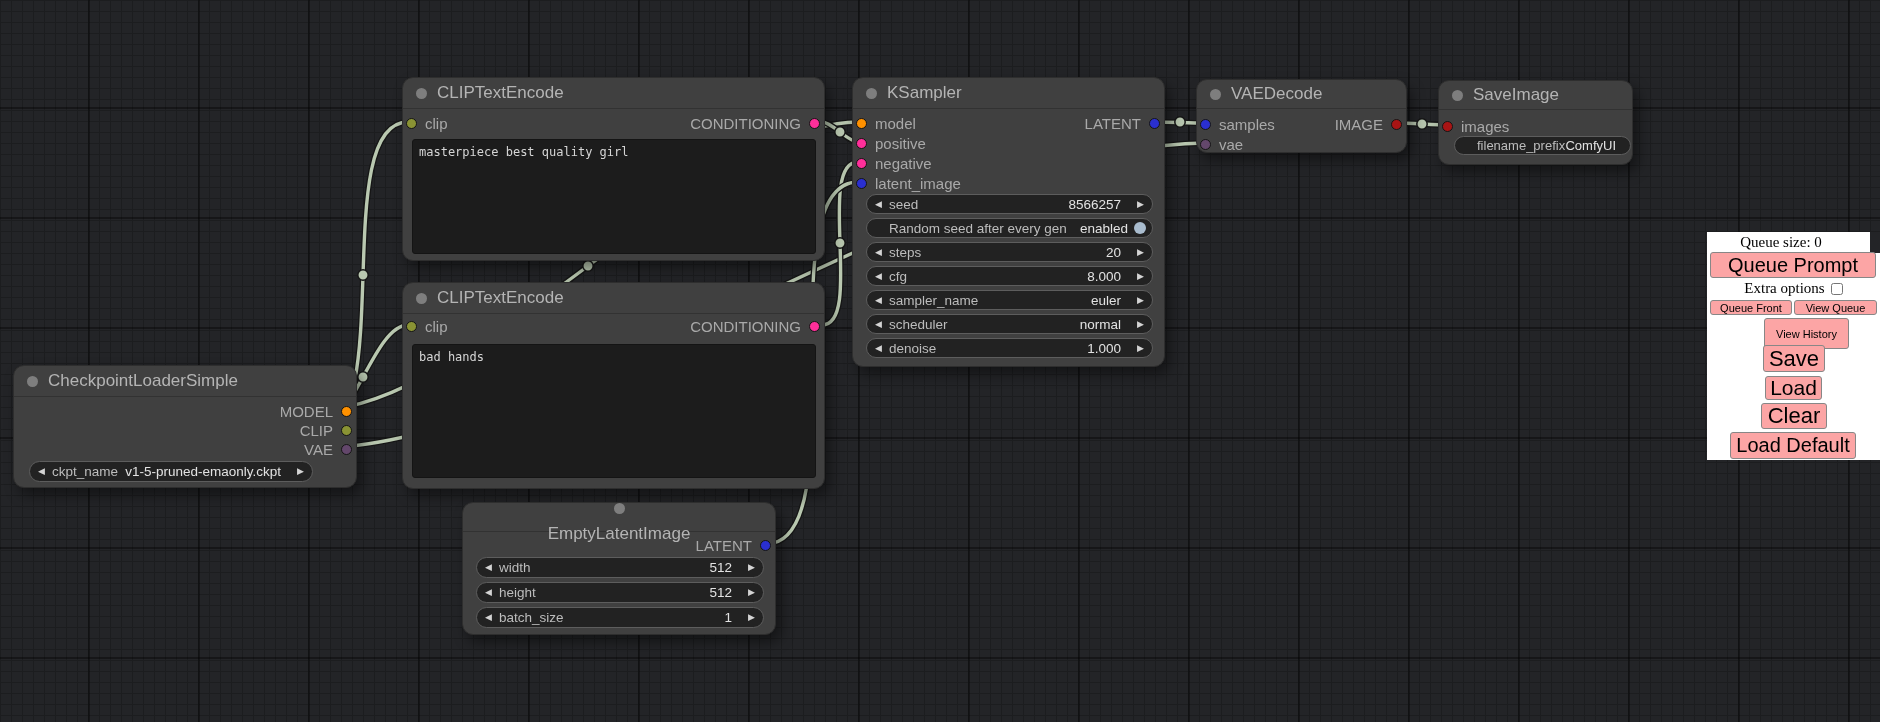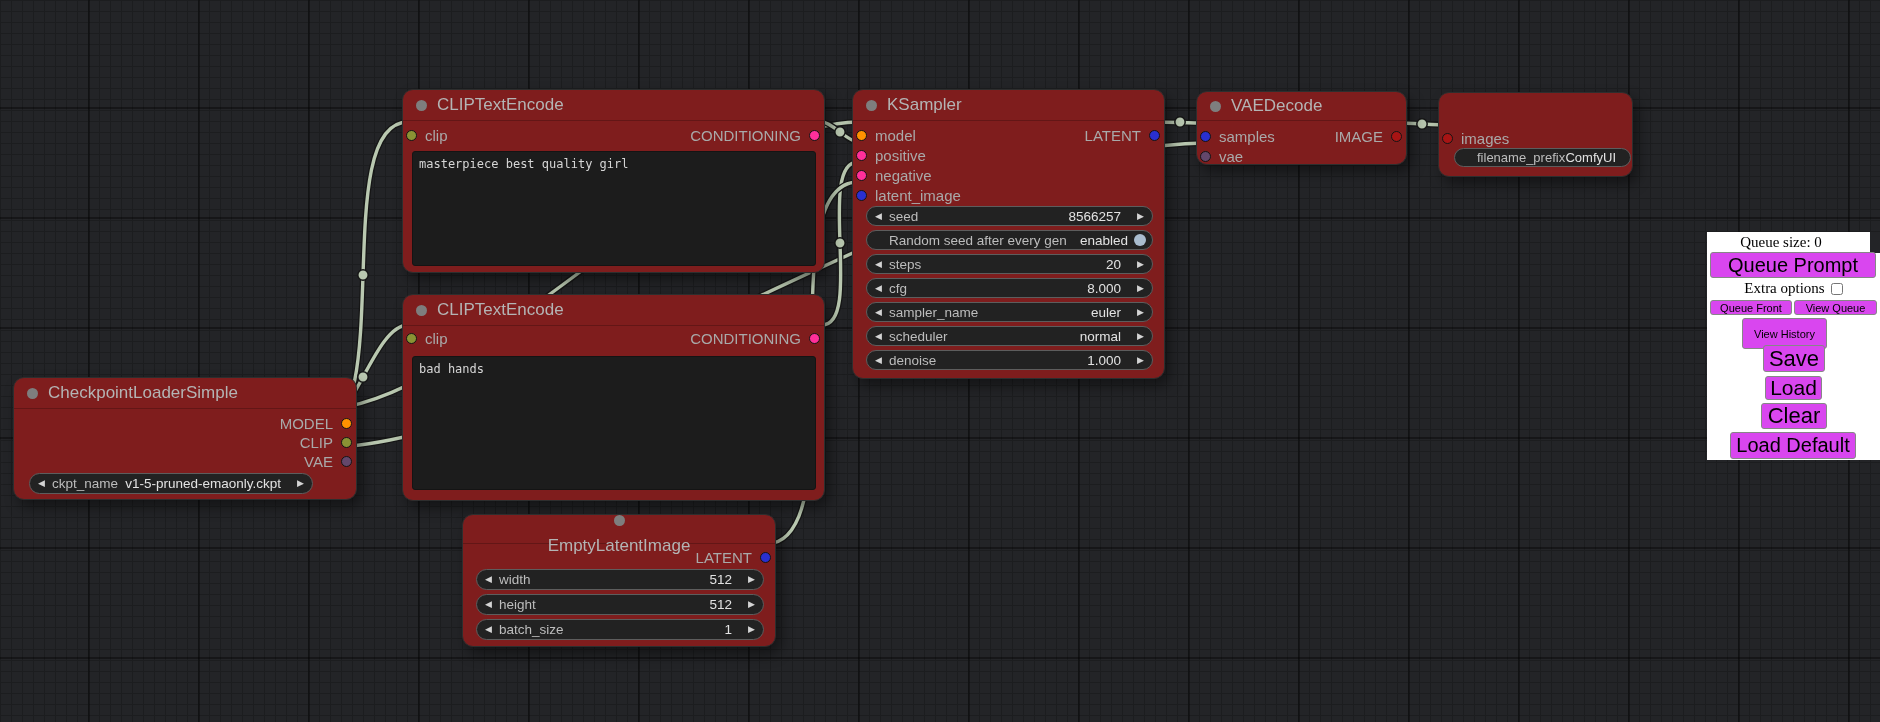--- a/index.html
+++ b/index.html
@@ -15,23 +15,23 @@
     background-size:110px 110px,110px 110px,11px 11px,11px 11px;
     background-position:-22px -3px,-22px -3px,0 0,0 0;
   }
   
   #wires{position:absolute;left:0;top:0;z-index:1;}
   .wire-under{fill:none;stroke:#161616;stroke-width:6;}
   .wire{fill:none;stroke:var(--link,#b9c8b0);stroke-width:3.4;}
   .wire-dot{fill:var(--link,#b9c8b0);stroke:#161616;stroke-width:1.5;}
   
   .node{
-    position:absolute;z-index:2;background:#7f1d1d;border:1px solid #2e2e2e;
+    position:absolute;z-index:2;background:#404040;border:1px solid #2e2e2e;
     border-radius:11px;box-sizing:border-box;
-    box-shadow:5px 7px 14px rgba(0,0,0,.45);color:#b2b2b2;margin-top:12px;
+    box-shadow:5px 7px 14px rgba(0,0,0,.45);color:#b2b2b2;
   }
   .node-header{
     height:30px;display:flex;align-items:center;gap:10px;padding:0 13px;
     border-bottom:1px solid rgba(0,0,0,.22);
   }
   .title-dot{width:11px;height:11px;border-radius:50%;background:#7e7e7e;flex:0 0 auto;}
   .node-title{font-size:17px;color:#b4b4b4;white-space:nowrap;}
   .slot{position:absolute;height:20px;display:flex;align-items:center;gap:8px;font-size:15px;color:#a9a9a9;white-space:nowrap;}
   .slot.in{left:3px;}
   .slot.out{right:4px;flex-direction:row-reverse;}
@@ -54,21 +54,21 @@
   }
   
   #menu{position:absolute;z-index:3;left:1707px;top:232px;width:173px;height:228px;background:#ffffff;
         font-family:"Liberation Serif",serif;color:#000;padding-left:15px;}
   #menu .abs{position:absolute;box-sizing:border-box;}
   .qsize{top:0;left:0;width:148px;height:21px;font-size:15px;text-align:center;line-height:21px;}
   .notch{top:0;right:14px;width:11px;height:21px;background:#232427;}
   .gearbox{top:0;right:0;width:14px;height:21px;background:#fff;display:flex;align-items:center;justify-content:center;overflow:visible;}
   .gear{font-size:18px;line-height:1;}
   .mbtn{
-    font-family:"Liberation Sans",sans-serif;background:#d946ef;border:1px solid #878787;
+    font-family:"Liberation Sans",sans-serif;background:#fca5a5;border:1px solid #878787;
     border-radius:3px;color:#000;display:flex;align-items:center;justify-content:center;
     padding:0;cursor:pointer;
   }
   .extra-row{top:49px;left:0;width:173px;height:15px;display:flex;align-items:center;justify-content:center;gap:6px;font-size:15px;}
   .extra-row input{width:12px;height:12px;margin:0;}
 </style>
 </head>
 <body>
 
 <svg id="wires" width="1880" height="722">
@@ -285,20 +285,24 @@
     <span class="slot-dot" style="background: rgb(99, 71, 107);"></span>
     <span>vae</span>
   </div>
   <div class="slot out" style="top:34px;">
     <span class="slot-dot" style="background: rgb(168, 20, 20);"></span>
     <span>IMAGE</span>
   </div>
 </div>
 
 <div class="node" style="left:1438px;top:80px;width:195px;height:85px;">
+  <div class="node-header" style="height:28px;">
+    <span class="title-dot"></span>
+    <span class="node-title">SaveImage</span>
+  </div>
   <div class="slot in" style="top:35px;">
     <span class="slot-dot" style="background: rgb(168, 20, 20);"></span>
     <span>images</span>
   </div>
   <div class="widget" style="top:55px;left:15px;width:177px;height:19px;font-size:13px;">
     <span class="wlabel centered">filename_prefix</span>
     <span class="wvalue no-arrow">ComfyUI</span>
   </div>
 </div>
 
@@ -308,18 +312,18 @@
   <div class="abs gearbox">
     <span class="gear" style="color: rgb(77, 135, 171);">⚙</span>
   </div>
   <button class="abs mbtn" style="top:20px;left:3px;width:166px;height:26px;font-size:20px;">Queue Prompt</button>
   <div class="abs extra-row">
     <span>Extra options</span>
     <input type="checkbox" style="">
   </div>
   <button class="abs mbtn" style="top:68px;left:3px;width:82px;height:15px;font-size:11px;">Queue Front</button>
   <button class="abs mbtn" style="top:68px;left:87px;width:83px;height:15px;font-size:11px;">View Queue</button>
-  <button class="abs mbtn" style="top:86px;left:35px;width:85px;height:31px;font-size:11px;">View History</button>
+  <button class="abs mbtn" style="top:86px;left:57px;width:85px;height:31px;font-size:11px;">View History</button>
   <button class="abs mbtn" style="top:113px;left:56px;width:62px;height:27px;font-size:22px;">Save</button>
   <button class="abs mbtn" style="top:144px;left:58px;width:57px;height:24px;font-size:21px;">Load</button>
   <button class="abs mbtn" style="top:171px;left:54px;width:66px;height:26px;font-size:22px;">Clear</button>
   <button class="abs mbtn" style="top:200px;left:23px;width:126px;height:27px;font-size:20px;">Load Default</button>
 </div>
 
 </body></html>

